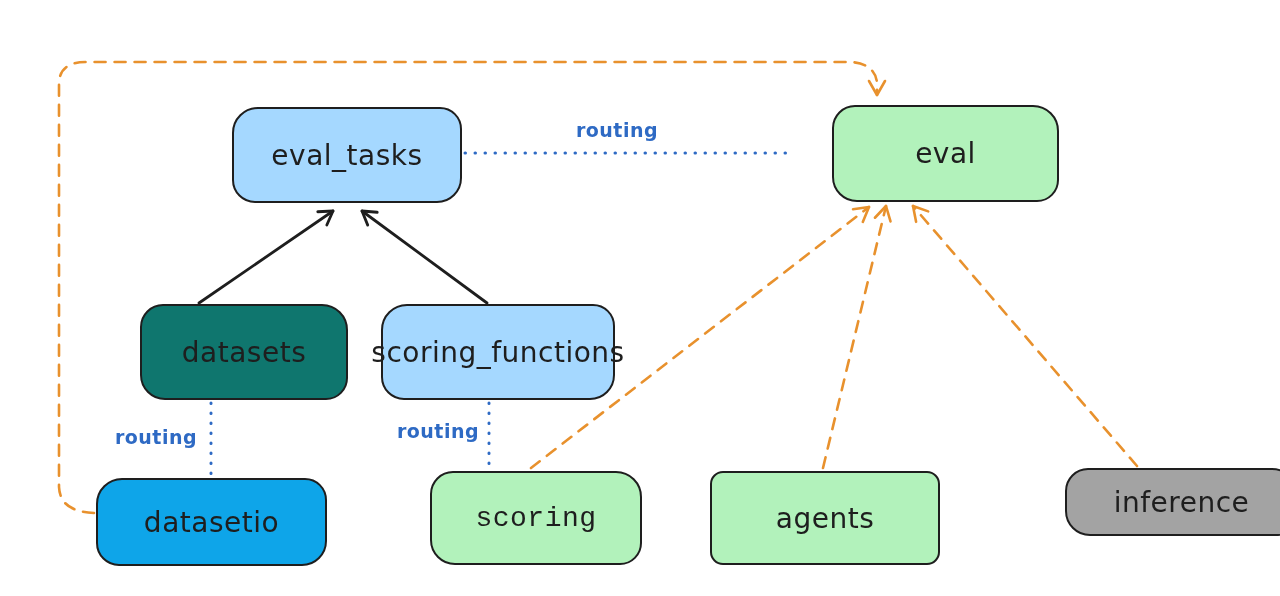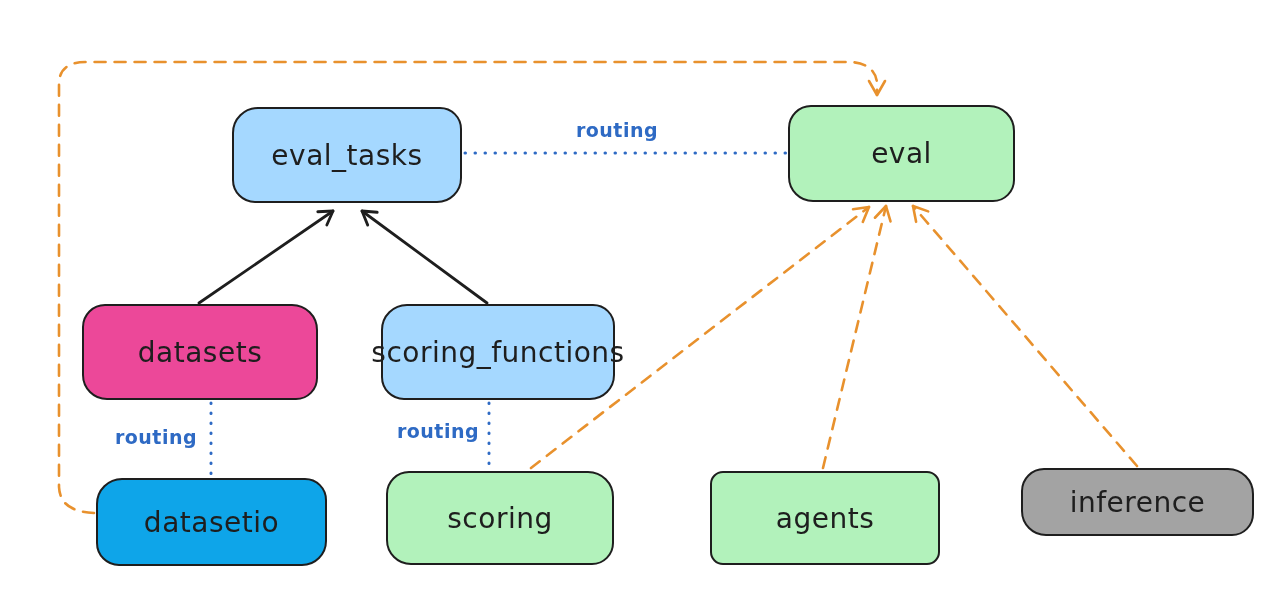--- a/index.html
+++ b/index.html
@@ -27,21 +27,21 @@
     align-items: center;
     justify-content: center;
     border: 2.5px solid #1e1e1e;
     box-sizing: border-box;
     font-size: 28px;
     color: #1e1e1e;
     letter-spacing: 0.5px;
     background: #eee;
   }
   .r1 { border-radius: 26px 22px 25px 23px; }
-  .r2 { border-radius: 23px 26px 22px 25px; }
+  .r2 { border-radius: 23px 26px 22px 25px; margin-left: 44px; }
   .edge-label {
     position: absolute;
     transform: translate(-50%, -50%);
     font-size: 19px;
     font-weight: 700;
     letter-spacing: 0.5px;
     white-space: nowrap;
   }
 </style>
 </head>
@@ -74,33 +74,33 @@
   </svg>
 
   <div class="node r1" style="left: 232px; top: 107px; width: 230px; height: 96px; background: rgb(165, 216, 255);">
     <span>eval_tasks</span>
   </div>
 
   <div class="node r2" style="left: 788px; top: 105px; width: 227px; height: 97px; background: rgb(178, 242, 187);">
     <span>eval</span>
   </div>
 
-  <div class="node r2" style="left: 82px; top: 304px; width: 236px; height: 96px; background: #ec4899;">
+  <div class="node r2" style="left: 96px; top: 304px; width: 208px; height: 96px; background: #0f766e;">
     <span>datasets</span>
   </div>
 
   <div class="node r1" style="left: 381px; top: 304px; width: 234px; height: 96px; background: rgb(165, 216, 255);">
     <span>scoring_functions</span>
   </div>
 
   <div class="node r1" style="left: 96px; top: 478px; width: 231px; height: 88px; background: #0ea5e9;">
     <span>datasetio</span>
   </div>
 
-  <div class="node r2" style="left: 386px; top: 471px; width: 228px; height: 94px; background: rgb(178, 242, 187);">
+  <div class="node r2" style="left: 386px; top: 471px; width: 212px; height: 94px; background: rgb(178, 242, 187); font-family: Liberation Mono, monospace;">
     <span>scoring</span>
   </div>
 
   <div class="node r1" style="left: 710px; top: 471px; width: 230px; height: 94px; background: rgb(178, 242, 187); border-radius: 13px;">
     <span>agents</span>
   </div>
 
   <div class="node r2" style="left: 1021px; top: 468px; width: 233px; height: 68px; background: #a3a3a3;">
     <span>inference</span>
   </div>

